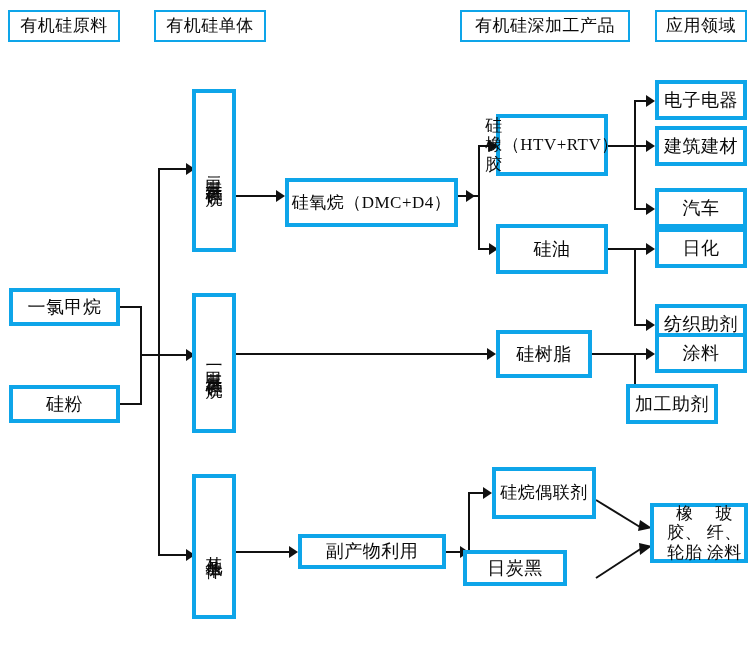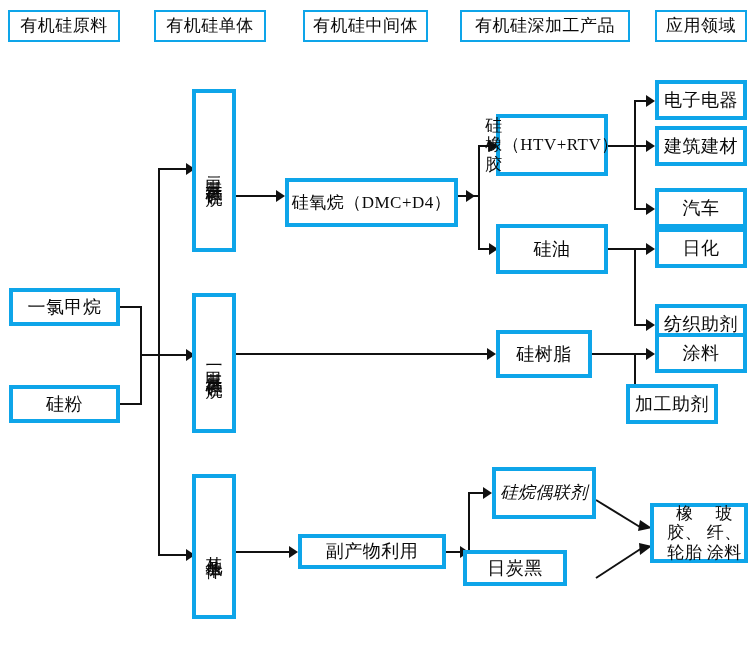--- a/index.html
+++ b/index.html
@@ -57,21 +57,20 @@
   .diag{position:absolute;z-index:2;}
   .diag svg{display:block;overflow:visible;}
 </style>
 </head>
 <body>
 
 <div id="canvas">
 
   <div class="box hdr" style="left:8px;top:10px;width:112px;height:32px;">有机硅原料</div>
   <div class="box hdr" style="left:154px;top:10px;width:112px;height:32px;">有机硅单体</div>
-  <div class="box hdr" style="left:303px;top:10px;width:125px;height:32px;">有机硅中间体</div>
   <div class="box hdr" style="left:460px;top:10px;width:170px;height:32px;">有机硅深加工产品</div>
   <div class="box hdr" style="left:655px;top:10px;width:92px;height:32px;">应用领域</div>
 
   <div class="box" style="left:9px;top:288px;width:111px;height:38px;">一氯甲烷</div>
   <div class="box" style="left:9px;top:385px;width:111px;height:38px;">硅粉</div>
 
   <div class="h" style="left:120px;top:306px;width:22px;"></div>
   <div class="h" style="left:120px;top:403px;width:22px;"></div>
   <div class="v" style="left:140px;top:306px;height:99px;"></div>
 
@@ -119,21 +118,21 @@
   <div class="box" style="left:496px;top:330px;width:96px;height:48px;">硅树脂</div>
 
   <div class="h" style="left:446px;top:551px;width:24px;"></div>
   <div class="arw" style="left:460px;top:546px;"></div>
   <div class="v" style="left:468px;top:492px;height:83px;"></div>
   <div class="h" style="left:468px;top:492px;width:20px;"></div>
   <div class="arw" style="left:483px;top:487px;"></div>
   <div class="h" style="left:468px;top:573px;width:20px;"></div>
   <div class="arw" style="left:483px;top:568px;"></div>
 
-  <div class="box" style="left:492px;top:467px;width:104px;height:52px;font-size:17px;font-style:italic;">硅烷偶联剂</div>
+  <div class="box" style="left:492px;top:467px;width:104px;height:52px;font-size:17px;">硅烷偶联剂</div>
   <div class="box" style="left:463px;top:550px;width:104px;height:36px;">日炭黑</div>
 
   <div class="h" style="left:608px;top:145px;width:28px;"></div>
   <div class="v" style="left:634px;top:100px;height:110px;"></div>
   <div class="h" style="left:634px;top:100px;width:18px;"></div>
   <div class="arw" style="left:646px;top:95px;"></div>
   <div class="h" style="left:634px;top:145px;width:18px;"></div>
   <div class="arw" style="left:646px;top:140px;"></div>
   <div class="h" style="left:634px;top:208px;width:18px;"></div>
   <div class="arw" style="left:646px;top:203px;"></div>

